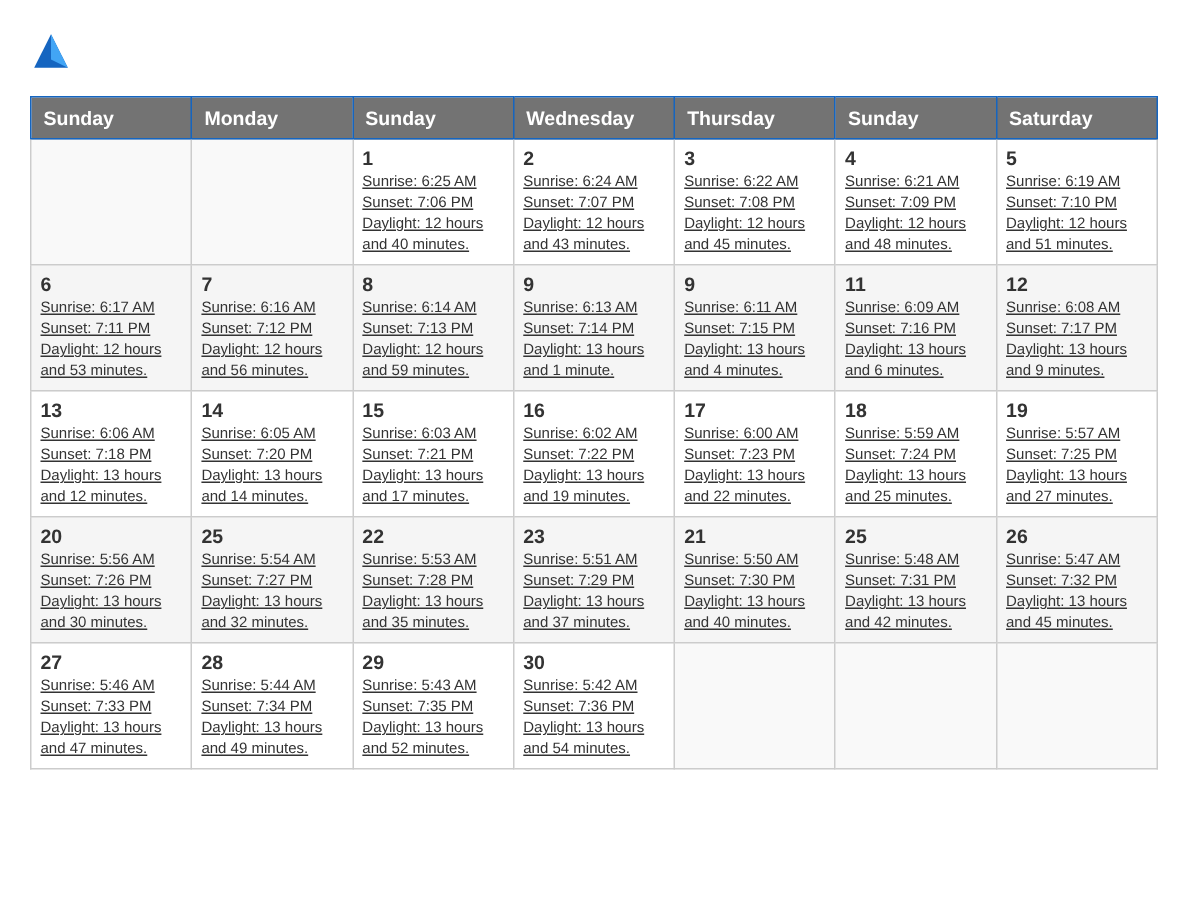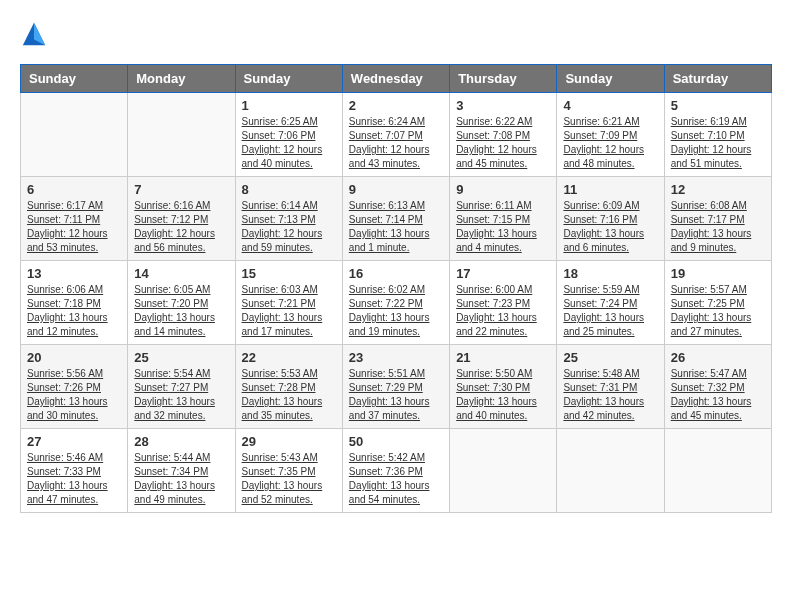--- a/index.html
+++ b/index.html
@@ -248,21 +248,21 @@
         </td>
         <td>
           <div class="cell-day">28</div>
           <div class="cell-info">Sunrise: 5:44 AM<br>Sunset: 7:34 PM<br>Daylight: 13 hours and 49 minutes.</div>
         </td>
         <td>
           <div class="cell-day">29</div>
           <div class="cell-info">Sunrise: 5:43 AM<br>Sunset: 7:35 PM<br>Daylight: 13 hours and 52 minutes.</div>
         </td>
         <td>
-          <div class="cell-day">50</div>
+          <div class="cell-day">30</div>
           <div class="cell-info">Sunrise: 5:42 AM<br>Sunset: 7:36 PM<br>Daylight: 13 hours and 54 minutes.</div>
         </td>
         <td class="empty-cell"></td>
         <td class="empty-cell"></td>
         <td class="empty-cell"></td>
       </tr>
     </tbody>
 </table>
 
 </body></html>

